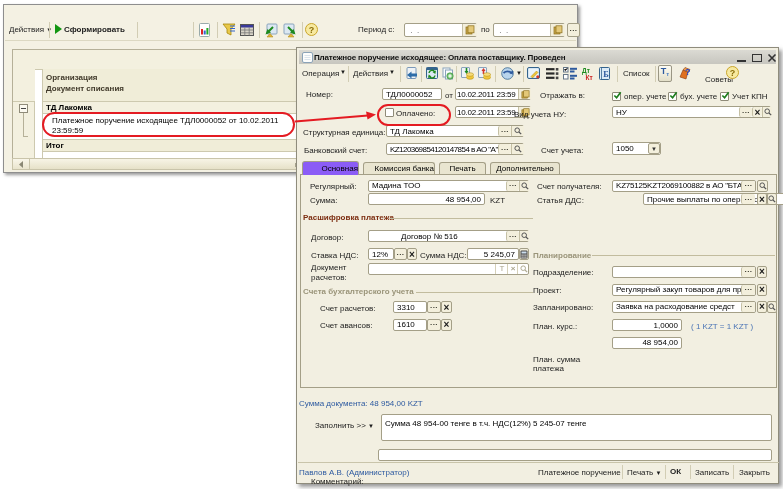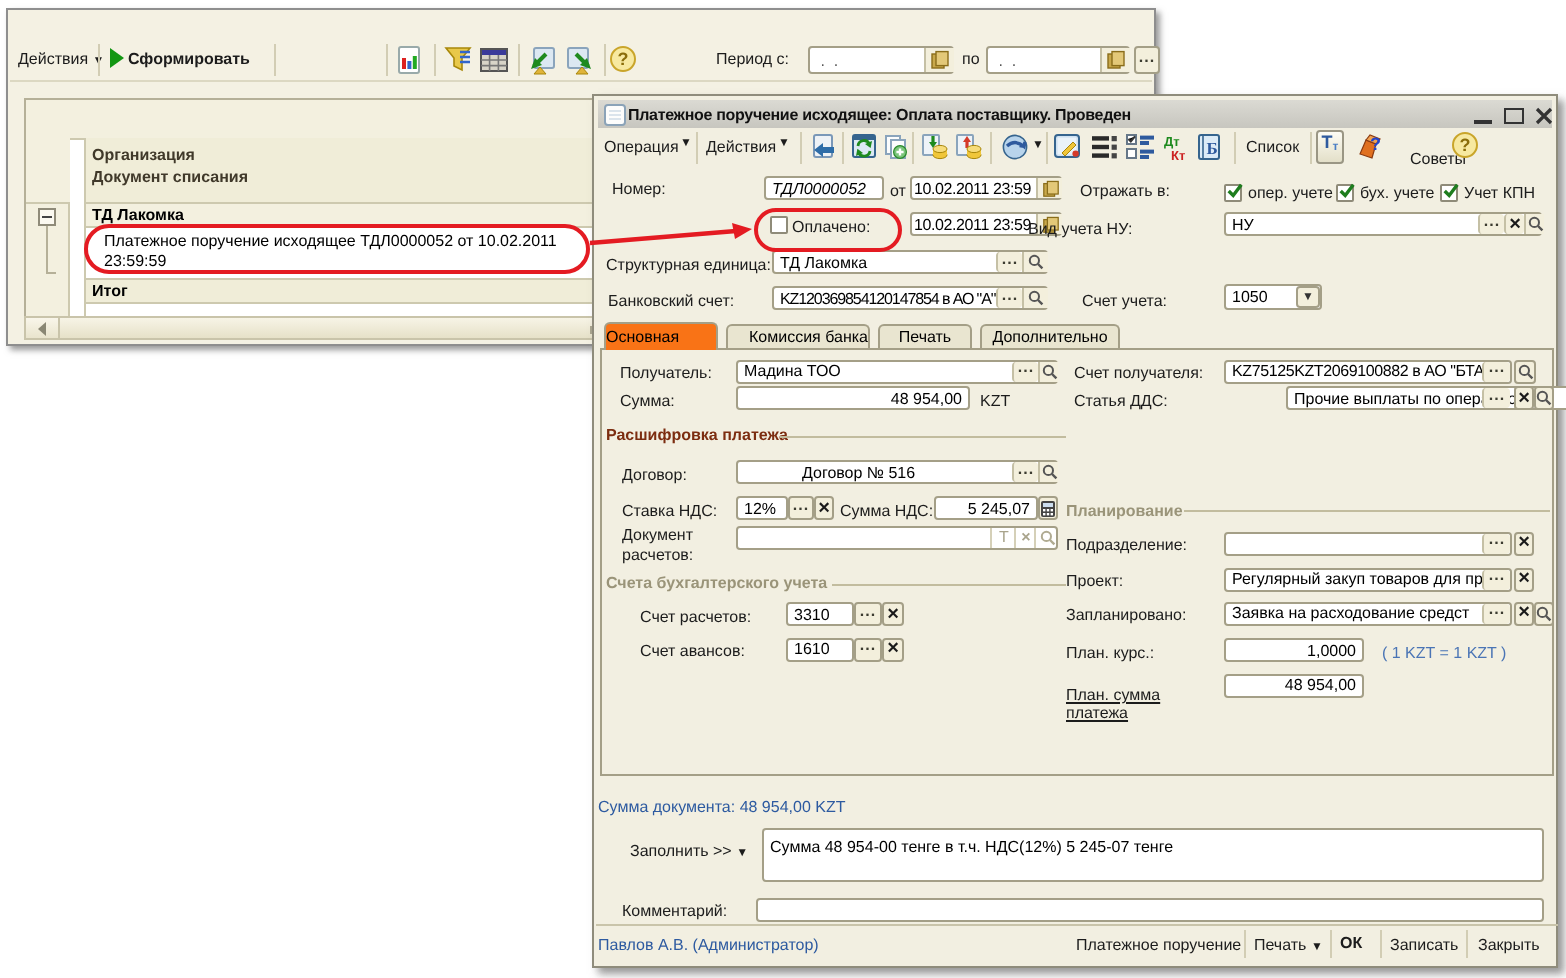--- a/index.html
+++ b/index.html
@@ -229,21 +229,21 @@
       <text x="6" y="9" font-size="9" font-weight="bold" fill="#2244cc" font-family="Liberation Sans">?</text>
     </svg>
  <div class="lbl" style="left:396px;top:27px;margin-left:12px;">Советы</div>
  <svg class="a" style="left:429px;top:18px" width="13" height="13" viewBox="0 0 13 13">
       <circle cx="6.5" cy="6.5" r="6" fill="#f7e9a0" stroke="#c9a52a"></circle>
       <text x="6.5" y="9.5" font-size="9" font-weight="bold" text-anchor="middle" fill="#8a6d0a" font-family="Liberation Sans">?</text>
     </svg>
 </div>
 
 <div class="lbl" style="left:306px;top:90px;">Номер:</div>
-<div class="in" style="left:382px;top:88px;width:60px;height:12px;font-style:italic;">ТДЛ0000052</div>
+<div class="in" style="left:382px;top:88px;width:60px;height:12px;">ТДЛ0000052</div>
 <div class="lbl" style="left:445px;top:91px;">от</div>
 <div class="in" style="left:455px;top:88px;width:76px;height:12px;padding:0 1px 0 1px;letter-spacing:-0.2px;">10.02.2011 23:59</div>
 <div class="a" style="left:518px;top:89px;width:12px;height:10px;background:#f3efdc;border-left:1px solid #c5c0a5;display:flex;align-items:center;justify-content:center;">
     <svg width="9" height="9" viewBox="0 0 10 10">
       <rect x="1" y="2" width="6" height="7" fill="#c8a84b" stroke="#8a6d1a" stroke-width="0.7"></rect>
       <rect x="3" y="0.8" width="6" height="7" fill="#e3c878" stroke="#8a6d1a" stroke-width="0.7"></rect>
     </svg>
   </div>
 <div class="lbl" style="left:540px;top:91px;">Отражать в:</div>
 <div class="cb" style="left:612px;top:92px;"></div>
@@ -308,29 +308,29 @@
       <circle cx="3.2" cy="3.2" r="2.3" fill="none" stroke="#555" stroke-width="1"></circle>
       <path d="M5 5 L7.2 7.2" stroke="#555" stroke-width="1.2"></path>
     </svg>
   </div>
 <div class="lbl" style="left:541px;top:146px;">Счет учета:</div>
 <div class="in" style="left:612px;top:142px;width:49px;height:13px;">1050</div>
 <div class="btn" style="left:648px;top:143px;width:12px;height:11px;">
     <span style="font-size:6px;color:#333;">▼</span>
   </div>
 
-<div class="a" style="left:302px;top:161px;width:57px;height:14px;background:#f97316;border:1px solid #a49f87;border-bottom:none;border-radius:3px 3px 0 0;box-sizing:border-box;text-align:left;line-height:13px;z-index:3;">Основная</div>
+<div class="a" style="left:302px;top:161px;width:57px;height:14px;background:#8b5cf6;border:1px solid #a49f87;border-bottom:none;border-radius:3px 3px 0 0;box-sizing:border-box;text-align:right;line-height:13px;z-index:3;">Основная</div>
 <div class="a" style="left:363px;top:162px;width:72px;height:13px;background:#e9e5d0;border:1px solid #a49f87;border-bottom:none;border-radius:3px 3px 0 0;box-sizing:border-box;text-align:right;line-height:12px;">Комиссия банка</div>
 <div class="a" style="left:439px;top:162px;width:47px;height:13px;background:#e9e5d0;border:1px solid #a49f87;border-bottom:none;border-radius:3px 3px 0 0;box-sizing:border-box;text-align:center;line-height:12px;">Печать</div>
 <div class="a" style="left:490px;top:162px;width:70px;height:13px;background:#e9e5d0;border:1px solid #a49f87;border-bottom:none;border-radius:3px 3px 0 0;box-sizing:border-box;text-align:center;line-height:12px;">Дополнительно</div>
 
 <div class="a" style="left:300px;top:174px;width:477px;height:214px;background:#f2efe1;border:1px solid #a49f87;box-sizing:border-box;z-index:2;"></div>
 <div class="a" style="left:0;top:0;width:0;height:0;z-index:4;">
 
-<div class="lbl" style="left:310px;top:182px;">Получатель:</div>
+<div class="lbl" style="left:310px;top:182px;">Регулярный:</div>
 <div class="in" style="left:368px;top:179.5px;width:161px;height:12px;">Мадина ТОО</div>
 <div class="btn" style="left:506px;top:180.5px;width:13px;height:10px;border:none;border-left:1px solid #c5c0a5;">
       <span class="dots">...</span>
     </div>
 <div class="a" style="left:519px;top:180.5px;width:9px;height:10px;background:#f3efdc;border-left:1px solid #c5c0a5;display:flex;align-items:center;justify-content:center;">
       <svg width="8" height="8" viewBox="0 0 8 8">
         <circle cx="3.2" cy="3.2" r="2.3" fill="none" stroke="#555" stroke-width="1"></circle>
         <path d="M5 5 L7.2 7.2" stroke="#555" stroke-width="1.2"></path>
       </svg>
     </div>
@@ -467,27 +467,27 @@
       <span class="dots">...</span>
     </div>
 <div class="btn" style="left:441px;top:318.5px;width:11px;height:12px;">
       <span class="xx" style="font-size:10px;">×</span>
     </div>
 
 <div class="lbl" style="left:533px;top:321.5px;">План. курс.:</div>
 <div class="in r" style="left:612px;top:319px;width:70px;height:12px;">1,0000</div>
 <div class="lbl" style="left:691px;top:321.5px;color:#4a74b5;">( 1 KZT = 1 KZT )</div>
 
-<div class="lbl" style="left:533px;top:343px;line-height:9px;text-decoration:underline;">План. сумма<br>платежа</div>
+<div class="lbl" style="left:533px;top:355px;line-height:9px;">План. сумма<br>платежа</div>
 <div class="in r" style="left:612px;top:336.5px;width:70px;height:12px;">48 954,00</div>
 
 <div class="lbl" style="left:299px;top:398.5px;color:#2d5aa0;">Сумма документа: 48 954,00 KZT</div>
 <div class="lbl" style="left:315px;top:420.5px;">Заполнить &gt;&gt; <span style="font-size:6px;">▼</span></div>
 <div class="in" style="left:381px;top:413.5px;width:391px;height:27px;align-items:flex-start;padding-top:4px;">Сумма 48 954-00 тенге в т.ч. НДС(12%) 5 245-07 тенге</div>
-<div class="lbl" style="left:311px;top:451px;">Комментарий:</div>
+<div class="lbl" style="left:311px;top:477px;">Комментарий:</div>
 <div class="in" style="left:378px;top:448.5px;width:394px;height:12px;"></div>
 
 <div class="hsep" style="left:298px;top:462px;width:481px;"></div>
 <div class="lbl" style="left:299px;top:468px;color:#2d5aa0;">Павлов А.В. (Администратор)</div>
 <div class="lbl" style="left:538px;top:468px;">Платежное поручение</div>
 <div class="sep" style="left:622px;top:465px;height:14px;"></div>
 <div class="lbl" style="left:627px;top:468px;">Печать <span style="font-size:6px;">▼</span></div>
 <div class="sep" style="left:665px;top:465px;height:14px;"></div>
 <div class="lbl" style="left:670px;top:467px;font-weight:bold;">ОК</div>
 <div class="sep" style="left:690px;top:465px;height:14px;"></div>

